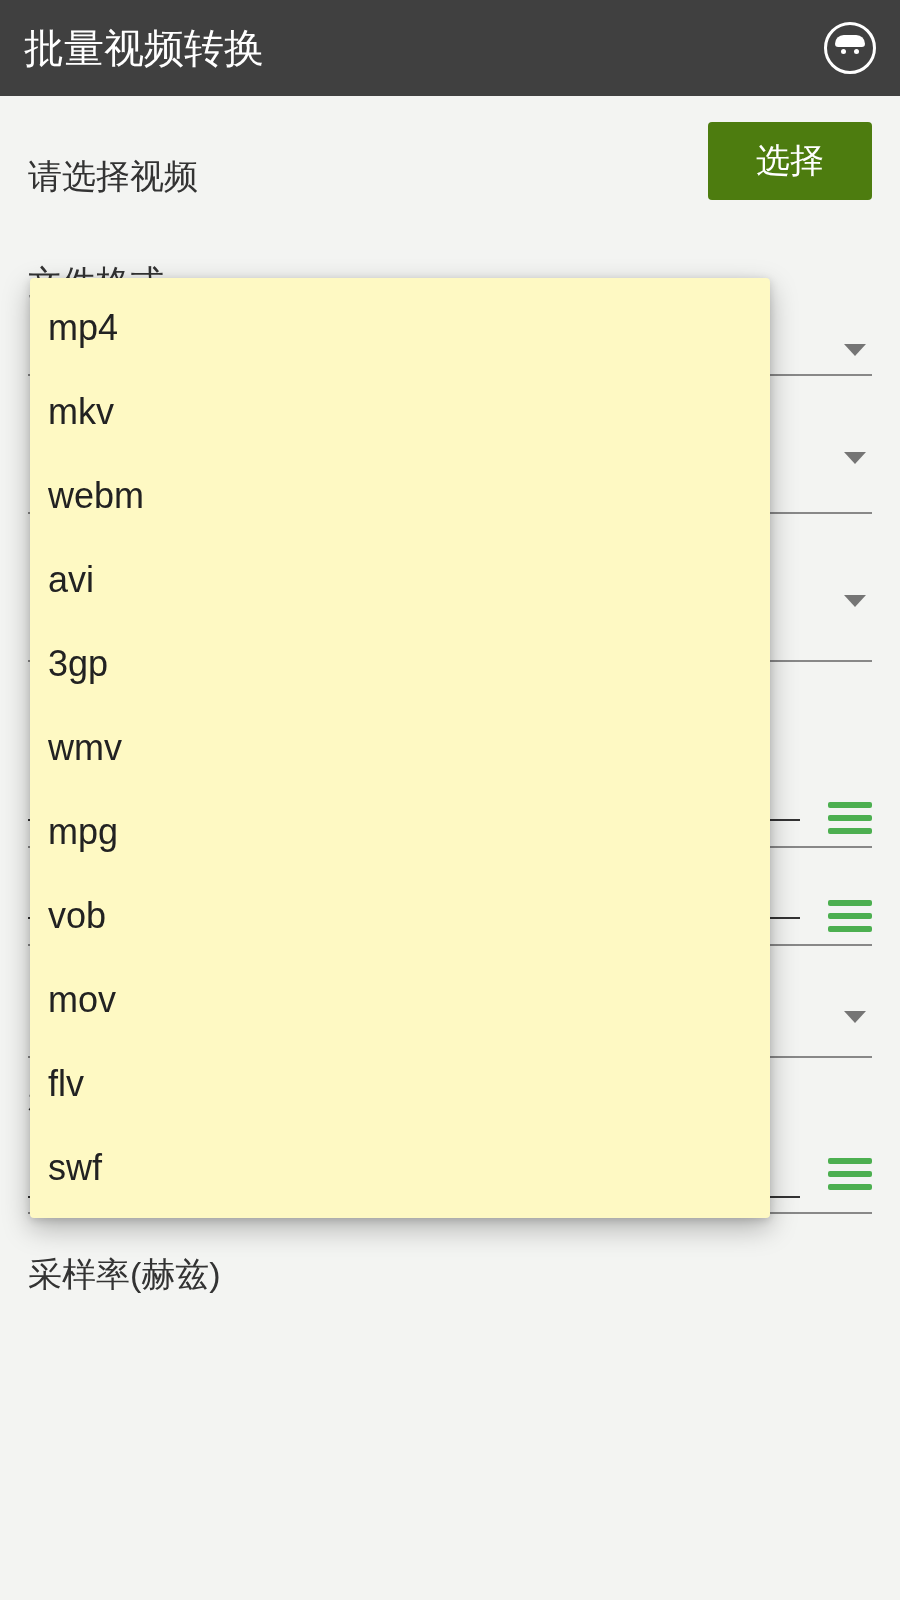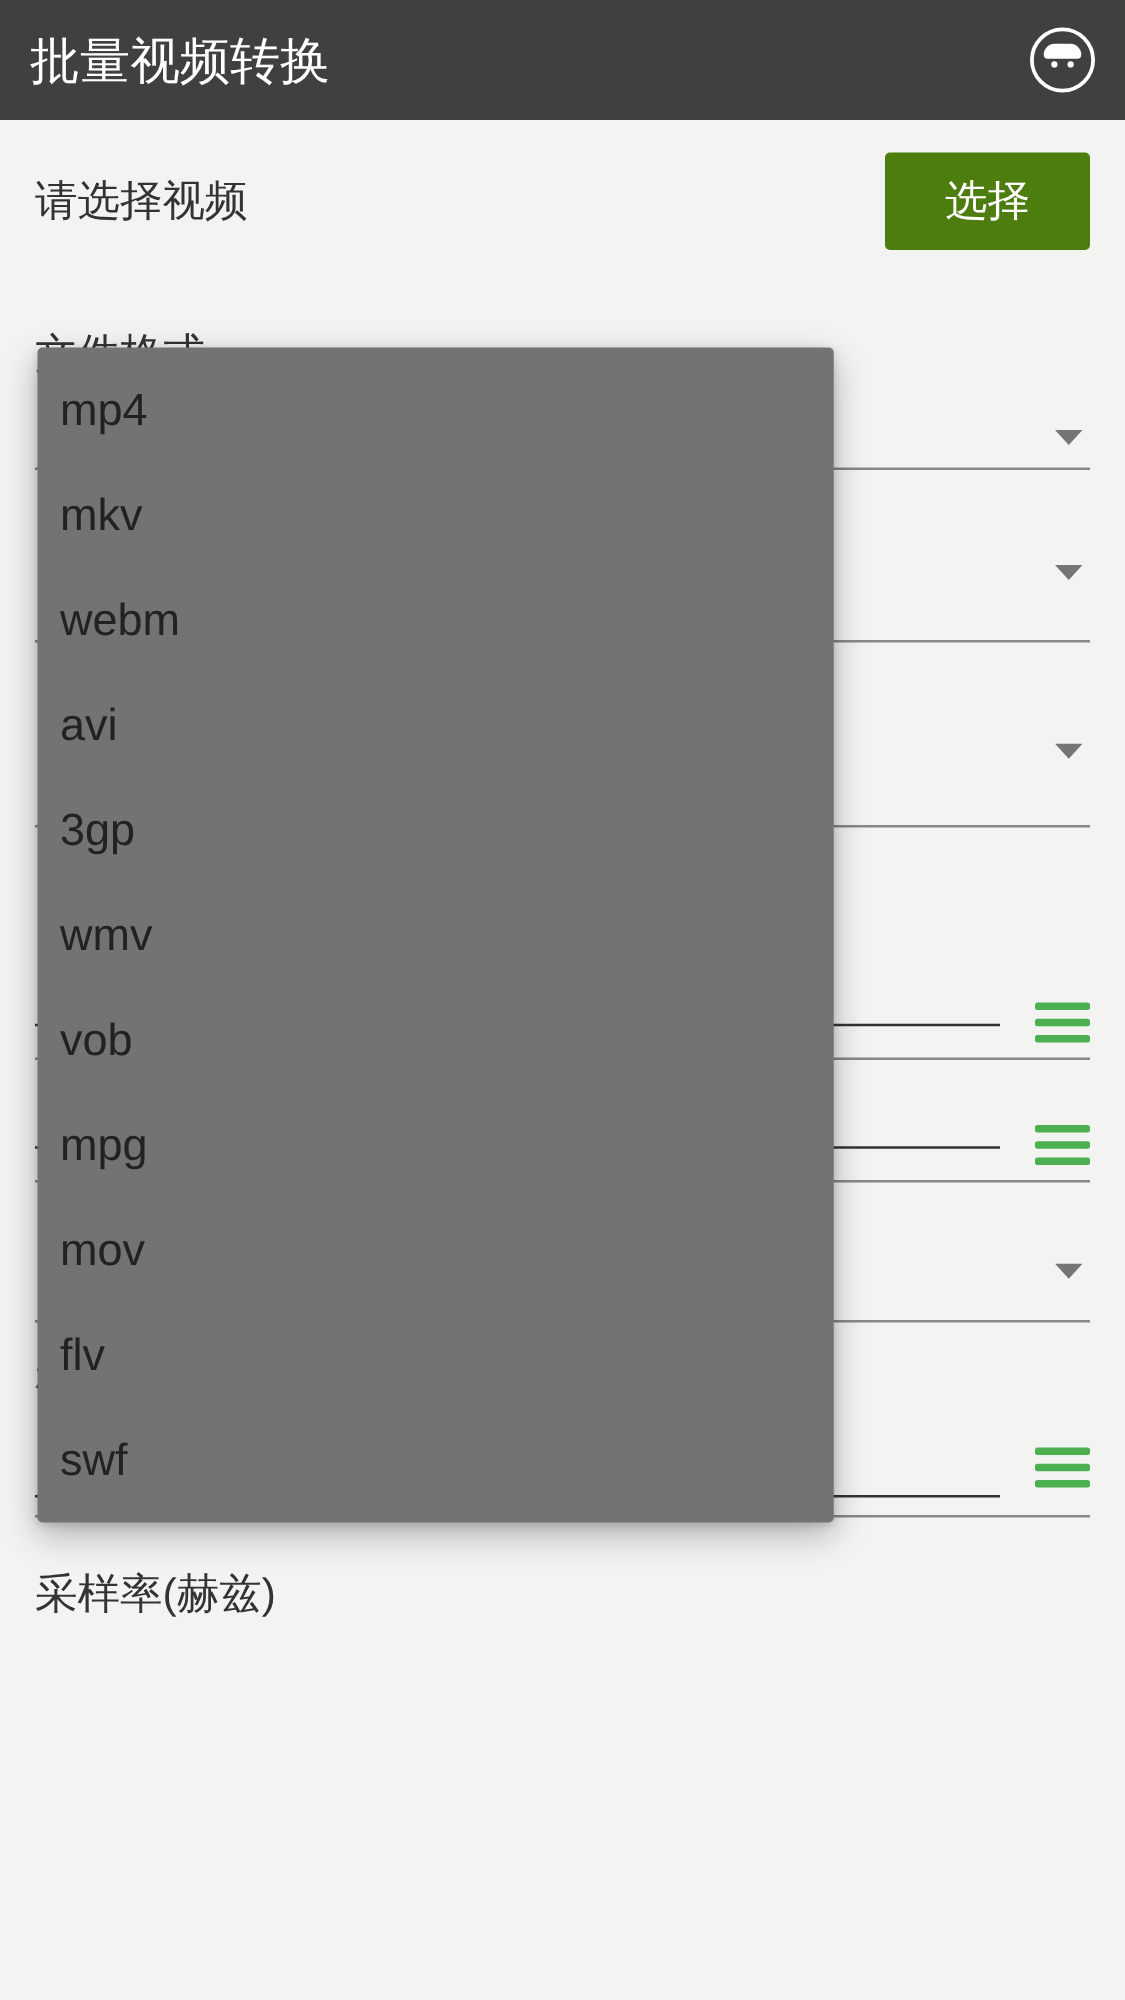--- a/index.html
+++ b/index.html
@@ -55,21 +55,21 @@
     width: 5px; height: 5px;
     background: #fff;
     border-radius: 50%;
     box-shadow: 13px 0 0 #fff;
   }
   .content {
     padding: 26px 28px 0 28px;
   }
   .select-row {
     display: flex;
-    align-items: center;
+    align-items: flex-end;
     justify-content: space-between;
     margin-bottom: 60px;
     gap: 36px;
   }
   .select-label {
     font-size: 34px;
     color: #333;
   }
   .select-btn {
     background: #4d7c0f;
@@ -154,22 +154,22 @@
   .samplerate-label {
     font-size: 34px;
     color: #333;
     margin-top: 38px;
   }
   
   .popup {
     position: absolute;
     top: 278px;
     left: 30px;
-    width: 637px;
-    background: #737373;
+    width: 740px;
+    background: #fef9c3;
     border-radius: 4px;
     box-shadow: 0 10px 28px rgba(0,0,0,0.28), 0 2px 8px rgba(0,0,0,0.15);
     padding: 8px 0;
     z-index: 10;
   }
   .popup-item {
     font-size: 36px;
     color: #222;
     padding: 21px 20px 21px 18px;
   }
@@ -246,18 +246,18 @@
 
 </div>
 
 <div class="popup">
   <div class="popup-item">mp4</div>
   <div class="popup-item">mkv</div>
   <div class="popup-item">webm</div>
   <div class="popup-item">avi</div>
   <div class="popup-item">3gp</div>
   <div class="popup-item">wmv</div>
+  <div class="popup-item">mpg</div>
   <div class="popup-item">vob</div>
-  <div class="popup-item">mpg</div>
   <div class="popup-item">mov</div>
   <div class="popup-item">flv</div>
   <div class="popup-item">swf</div>
 </div>
 
 </body></html>

